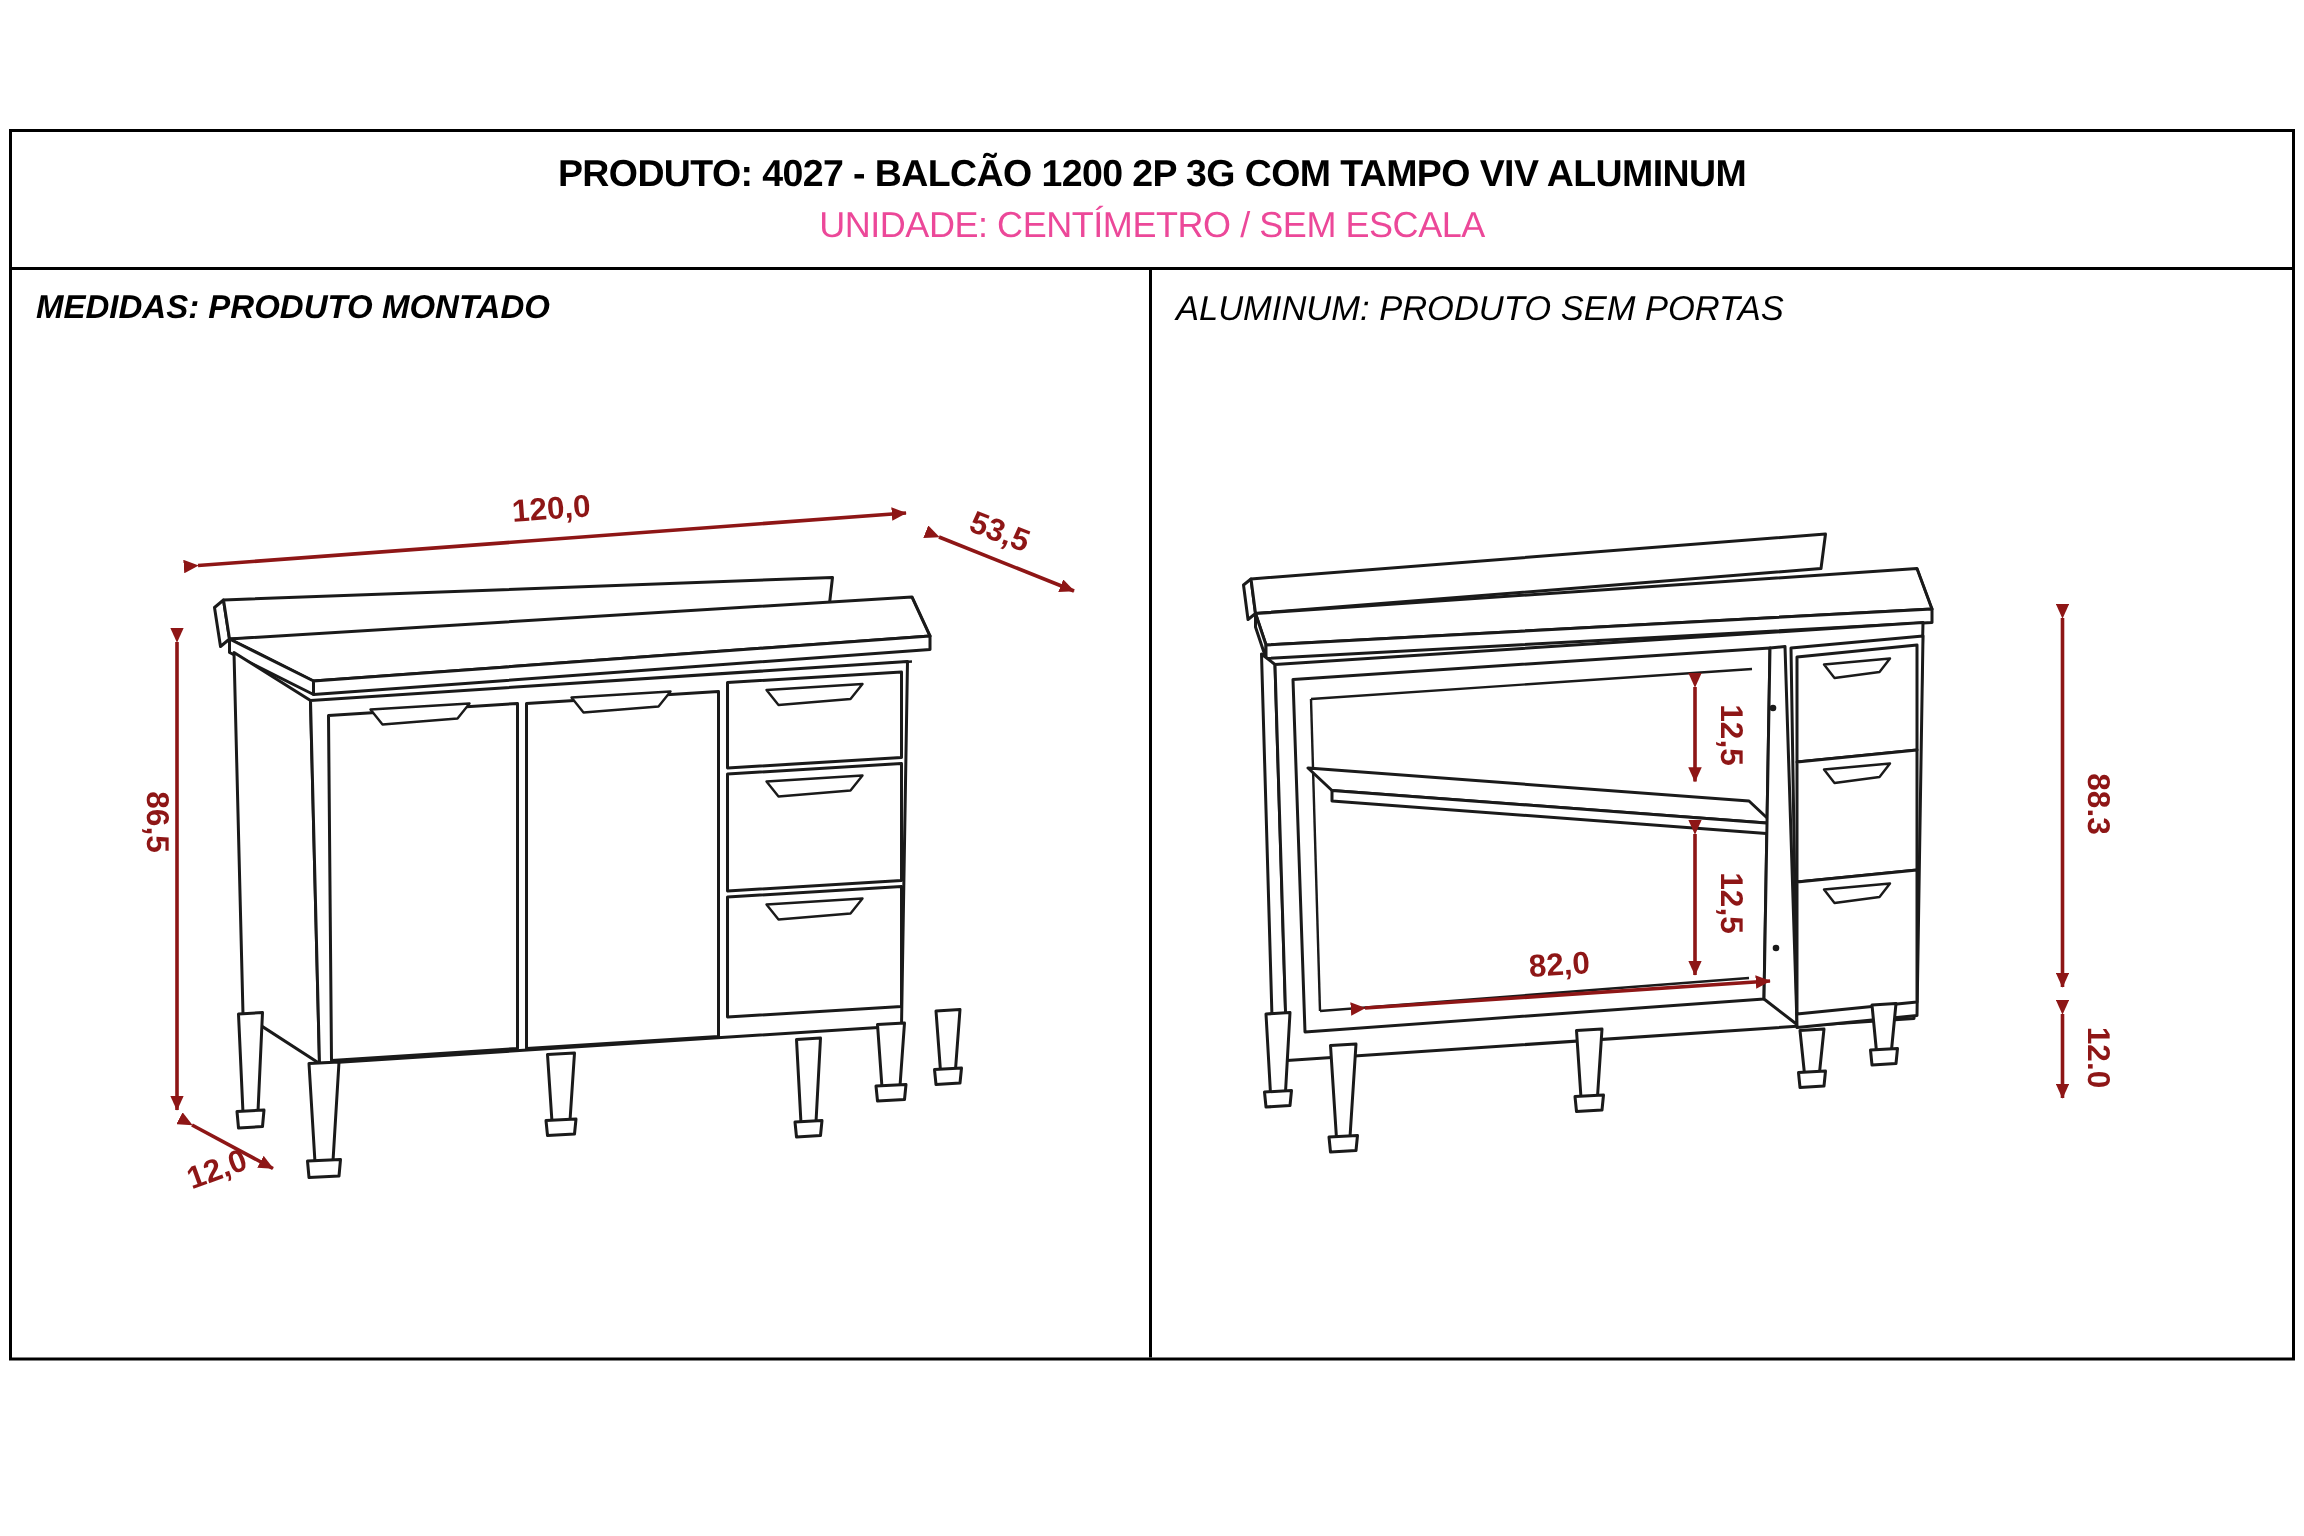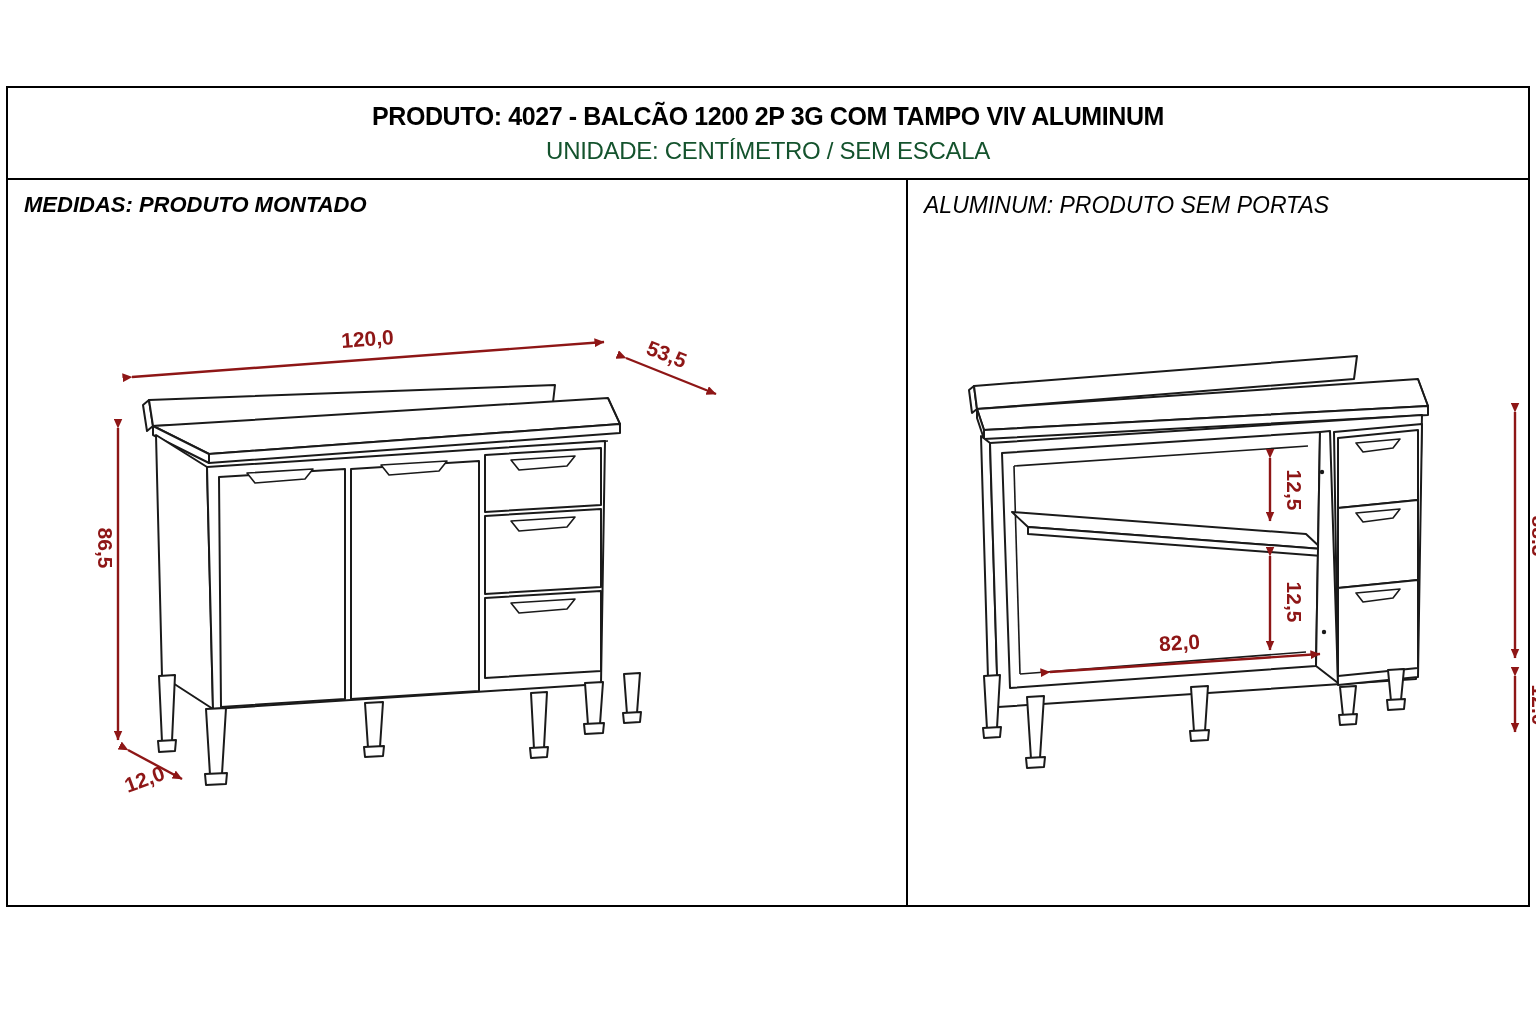--- a/index.html
+++ b/index.html
@@ -3,24 +3,24 @@
 <meta charset="utf-8">
 <style>
   * { margin:0; padding:0; box-sizing:border-box; }
   html,body { width:1536px; height:1024px; background:#ffffff;
     font-family:"Liberation Sans", sans-serif; overflow:hidden; }
   .sheet { position:absolute; left:6px; top:86px; width:1524px; height:821px;
     border:2px solid #000; background:#fff; }
   .hdr { height:92px; border-bottom:2px solid #000; text-align:center;
     display:flex; flex-direction:column; justify-content:center; gap:6px; }
   .hdr-line1 { font-size:25px; font-weight:bold; letter-spacing:-0.4px; color:#000; }
-  .hdr-line2 { font-size:24px; font-weight:normal; letter-spacing:-0.3px; color:#14532d; }
+  .hdr-line2 { font-size:24px; font-weight:normal; letter-spacing:-0.3px; color:#ec4899; }
   .panes { display:flex; height:725px; }
   .pane { position:relative; height:100%; }
-  .pane.left { width:900px; border-right:2px solid #000; }
+  .pane.left { width:760px; border-right:2px solid #000; }
   .pane.right { flex:1; }
   .pane-title { position:absolute; top:12px; left:16px; font-size:22px;
     font-style:italic; color:#000; white-space:nowrap; }
   .pane.left .pane-title { font-weight:bold; }
   .pane.right .pane-title { font-weight:normal; font-size:23px; }
   svg { position:absolute; left:0; top:0; }
   svg * { vector-effect:non-scaling-stroke; }
   .ln { stroke:#1a1a1a; fill:#ffffff; stroke-width:2; stroke-linejoin:round; }
   .ln2 { stroke:#1a1a1a; fill:none; stroke-width:1.6; stroke-linejoin:round; }
   .hdl { stroke:#1a1a1a; fill:#ffffff; stroke-width:1.6; stroke-linejoin:round; }

